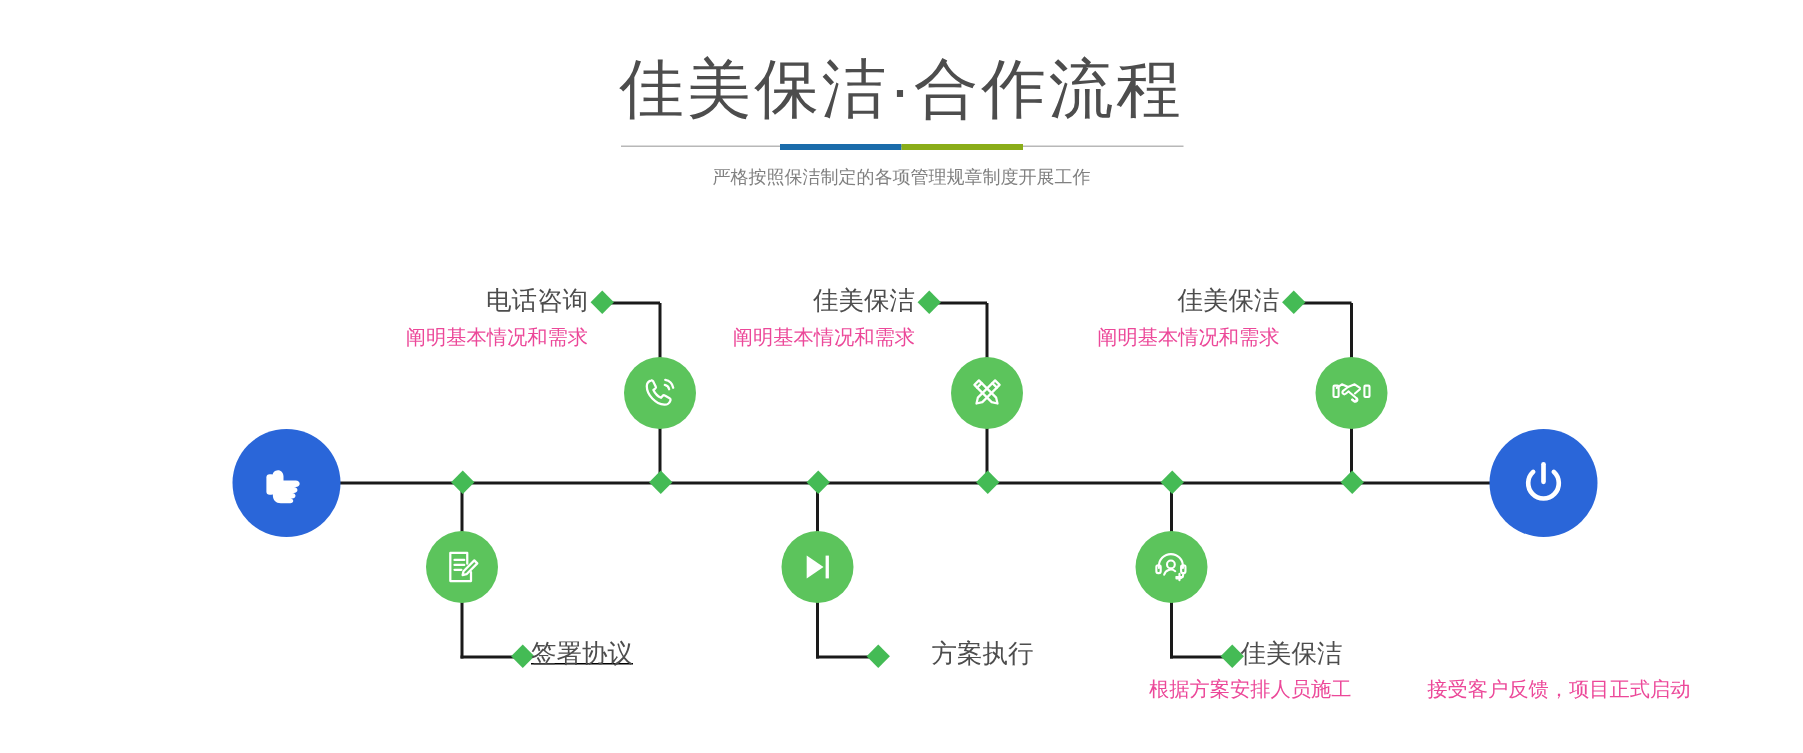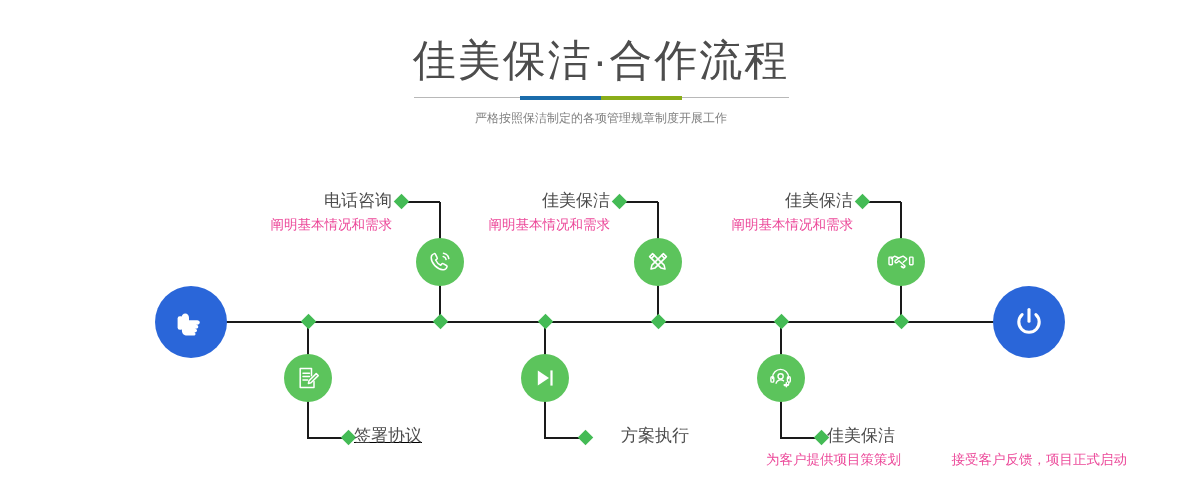--- a/index.html
+++ b/index.html
@@ -206,21 +206,21 @@
     <div class="node-icon" style="left:521px; top:354px;">
       <span>
         <svg width="28" height="28" viewBox="0 0 28 28">
           <path d="M6.8 6.4L18 14 6.8 21.6z" fill="#ffffff"></path>
           <rect x="19.4" y="6.4" width="2.2" height="15.2" fill="#ffffff"></rect>
         </svg>
       </span>
     </div>
     <div class="label left-al" style="left:621px; top:425px; width:280px;">
       <div class="l-title">方案执行</div>
-      <div class="l-sub">为客户提供项目策策划</div>
+      <div class="l-sub">根据方案安排人员施工</div>
     </div>
 
     <div class="diamond" style="left:776px; top:316px;"></div>
     <div class="vline" style="left:780px; top:321px; height:118px;"></div>
     <div class="hline" style="left:780px; top:437px; width:40px;"></div>
     <div class="diamond" style="left:816px; top:432px;"></div>
     <div class="node-icon" style="left:757px; top:354px;">
       <span>
         <svg width="28" height="28" viewBox="0 0 28 28">
           <g fill="none" stroke="#ffffff" stroke-width="1.4" stroke-linejoin="round" stroke-linecap="round">

